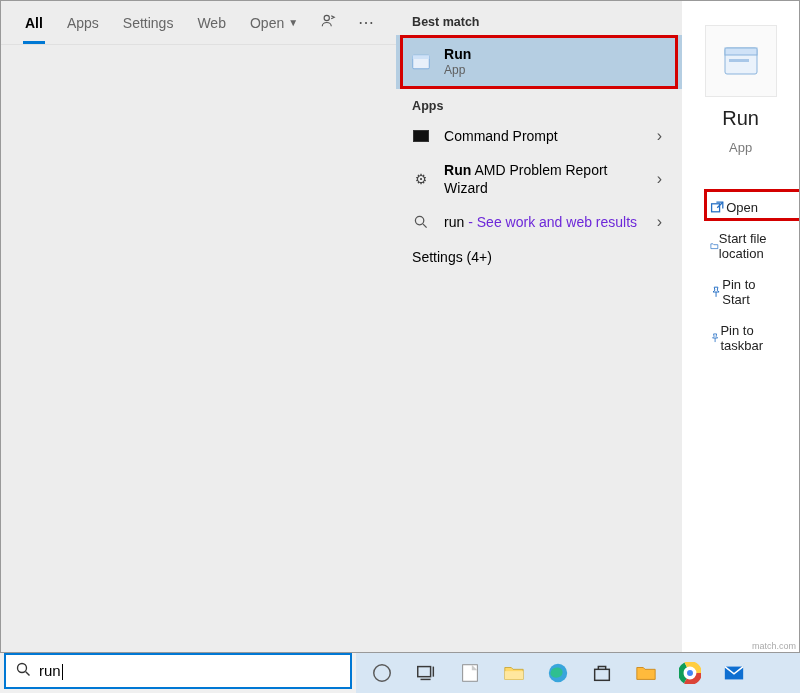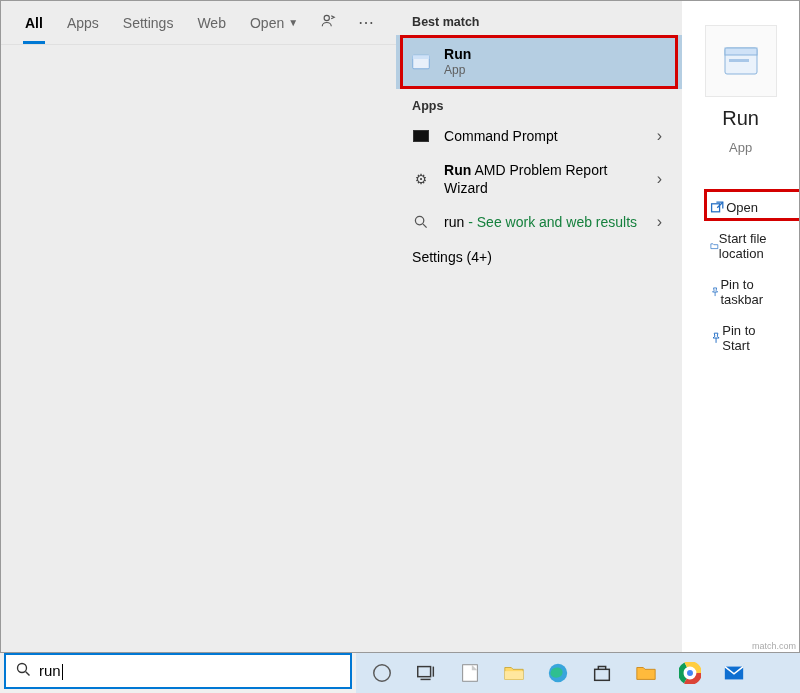--- a/index.html
+++ b/index.html
@@ -51,21 +51,21 @@
     .caret { display: inline-block; width: 1px; height: 16px; background: #000; vertical-align: middle; margin-left: 1px; }
     
     .taskbar { position: absolute; left: 356px; right: 0; bottom: 0; height: 40px; background: #d7e6f4; display: flex; align-items: center; padding: 0 6px; gap: 4px; }
     .taskbar .tbico { width: 40px; height: 40px; display: flex; align-items: center; justify-content: center; cursor: pointer; }
     .taskbar .tbico svg { width: 22px; height: 22px; }
     
     .watermark { position: absolute; right: 4px; bottom: 42px; font-size: 9px; color: #aaa; }
     .cmd-ico { width:16px; height:12px; background:#111; border:1px solid #333; }
     .gear-ico { font-size:15px; color:#444; }
     .run-bold { font-weight:600; }
-    .see-results { color:#15803d; }
+    .see-results { color:#6d28d9; }
   </style>
 </head>
 <body>
 
 <div class="search-panel">
 
   <div class="tabs">
     <div class="tab active">All</div>
     <div class="tab">Apps</div>
     <div class="tab">Settings</div>
@@ -166,28 +166,28 @@
           <svg viewBox="0 0 20 20" fill="none" stroke="#2670c5" stroke-width="1.6">
               <path d="M2 5h5l2 2h9v9H2z"></path>
             </svg>
           <span>Start file location</span>
         </div>
         <div class="action">
           <svg viewBox="0 0 20 20" fill="none" stroke="#2670c5" stroke-width="1.6">
               <path d="M7 2h6l-1 5 3 3H5l3-3z"></path>
               <line x1="10" y1="10" x2="10" y2="18"></line>
             </svg>
-          <span>Pin to taskbar</span>
+          <span>Pin to Start</span>
         </div>
         <div class="action">
           <svg viewBox="0 0 20 20" fill="none" stroke="#2670c5" stroke-width="1.6">
               <path d="M7 2h6l-1 5 3 3H5l3-3z"></path>
               <line x1="10" y1="10" x2="10" y2="18"></line>
             </svg>
-          <span>Pin to Start</span>
+          <span>Pin to taskbar</span>
         </div>
       </div>
     </div>
   </div>
 </div>
 
 <div class="searchbar-row">
   <span class="mag">
     <svg width="15" height="15" viewBox="0 0 20 20" fill="none" stroke="#333" stroke-width="1.8">
         <circle cx="8" cy="8" r="6"></circle>

